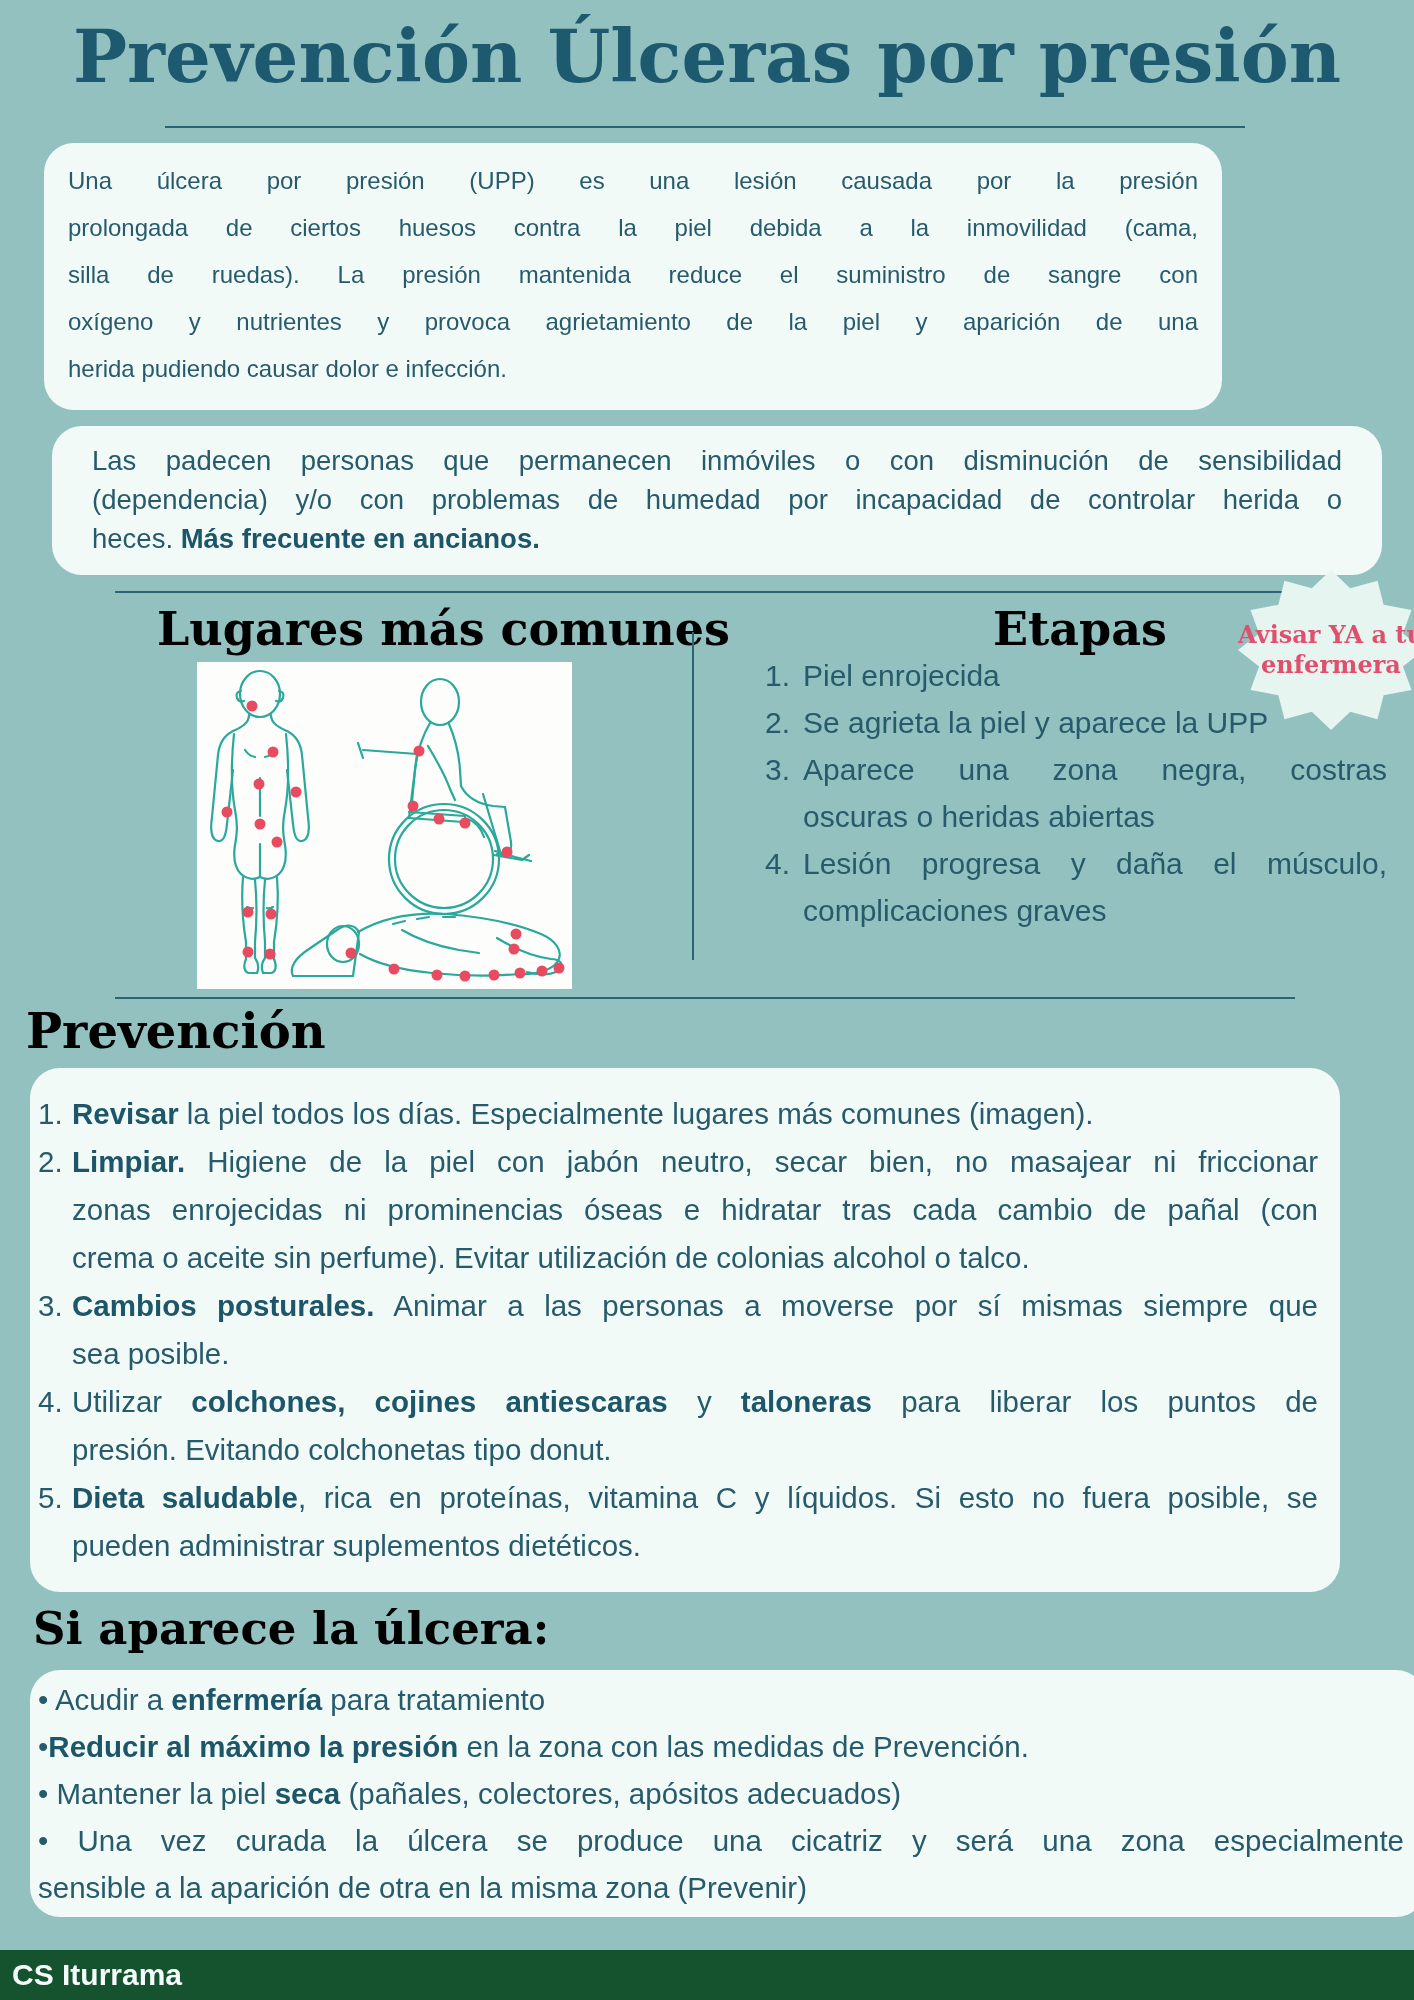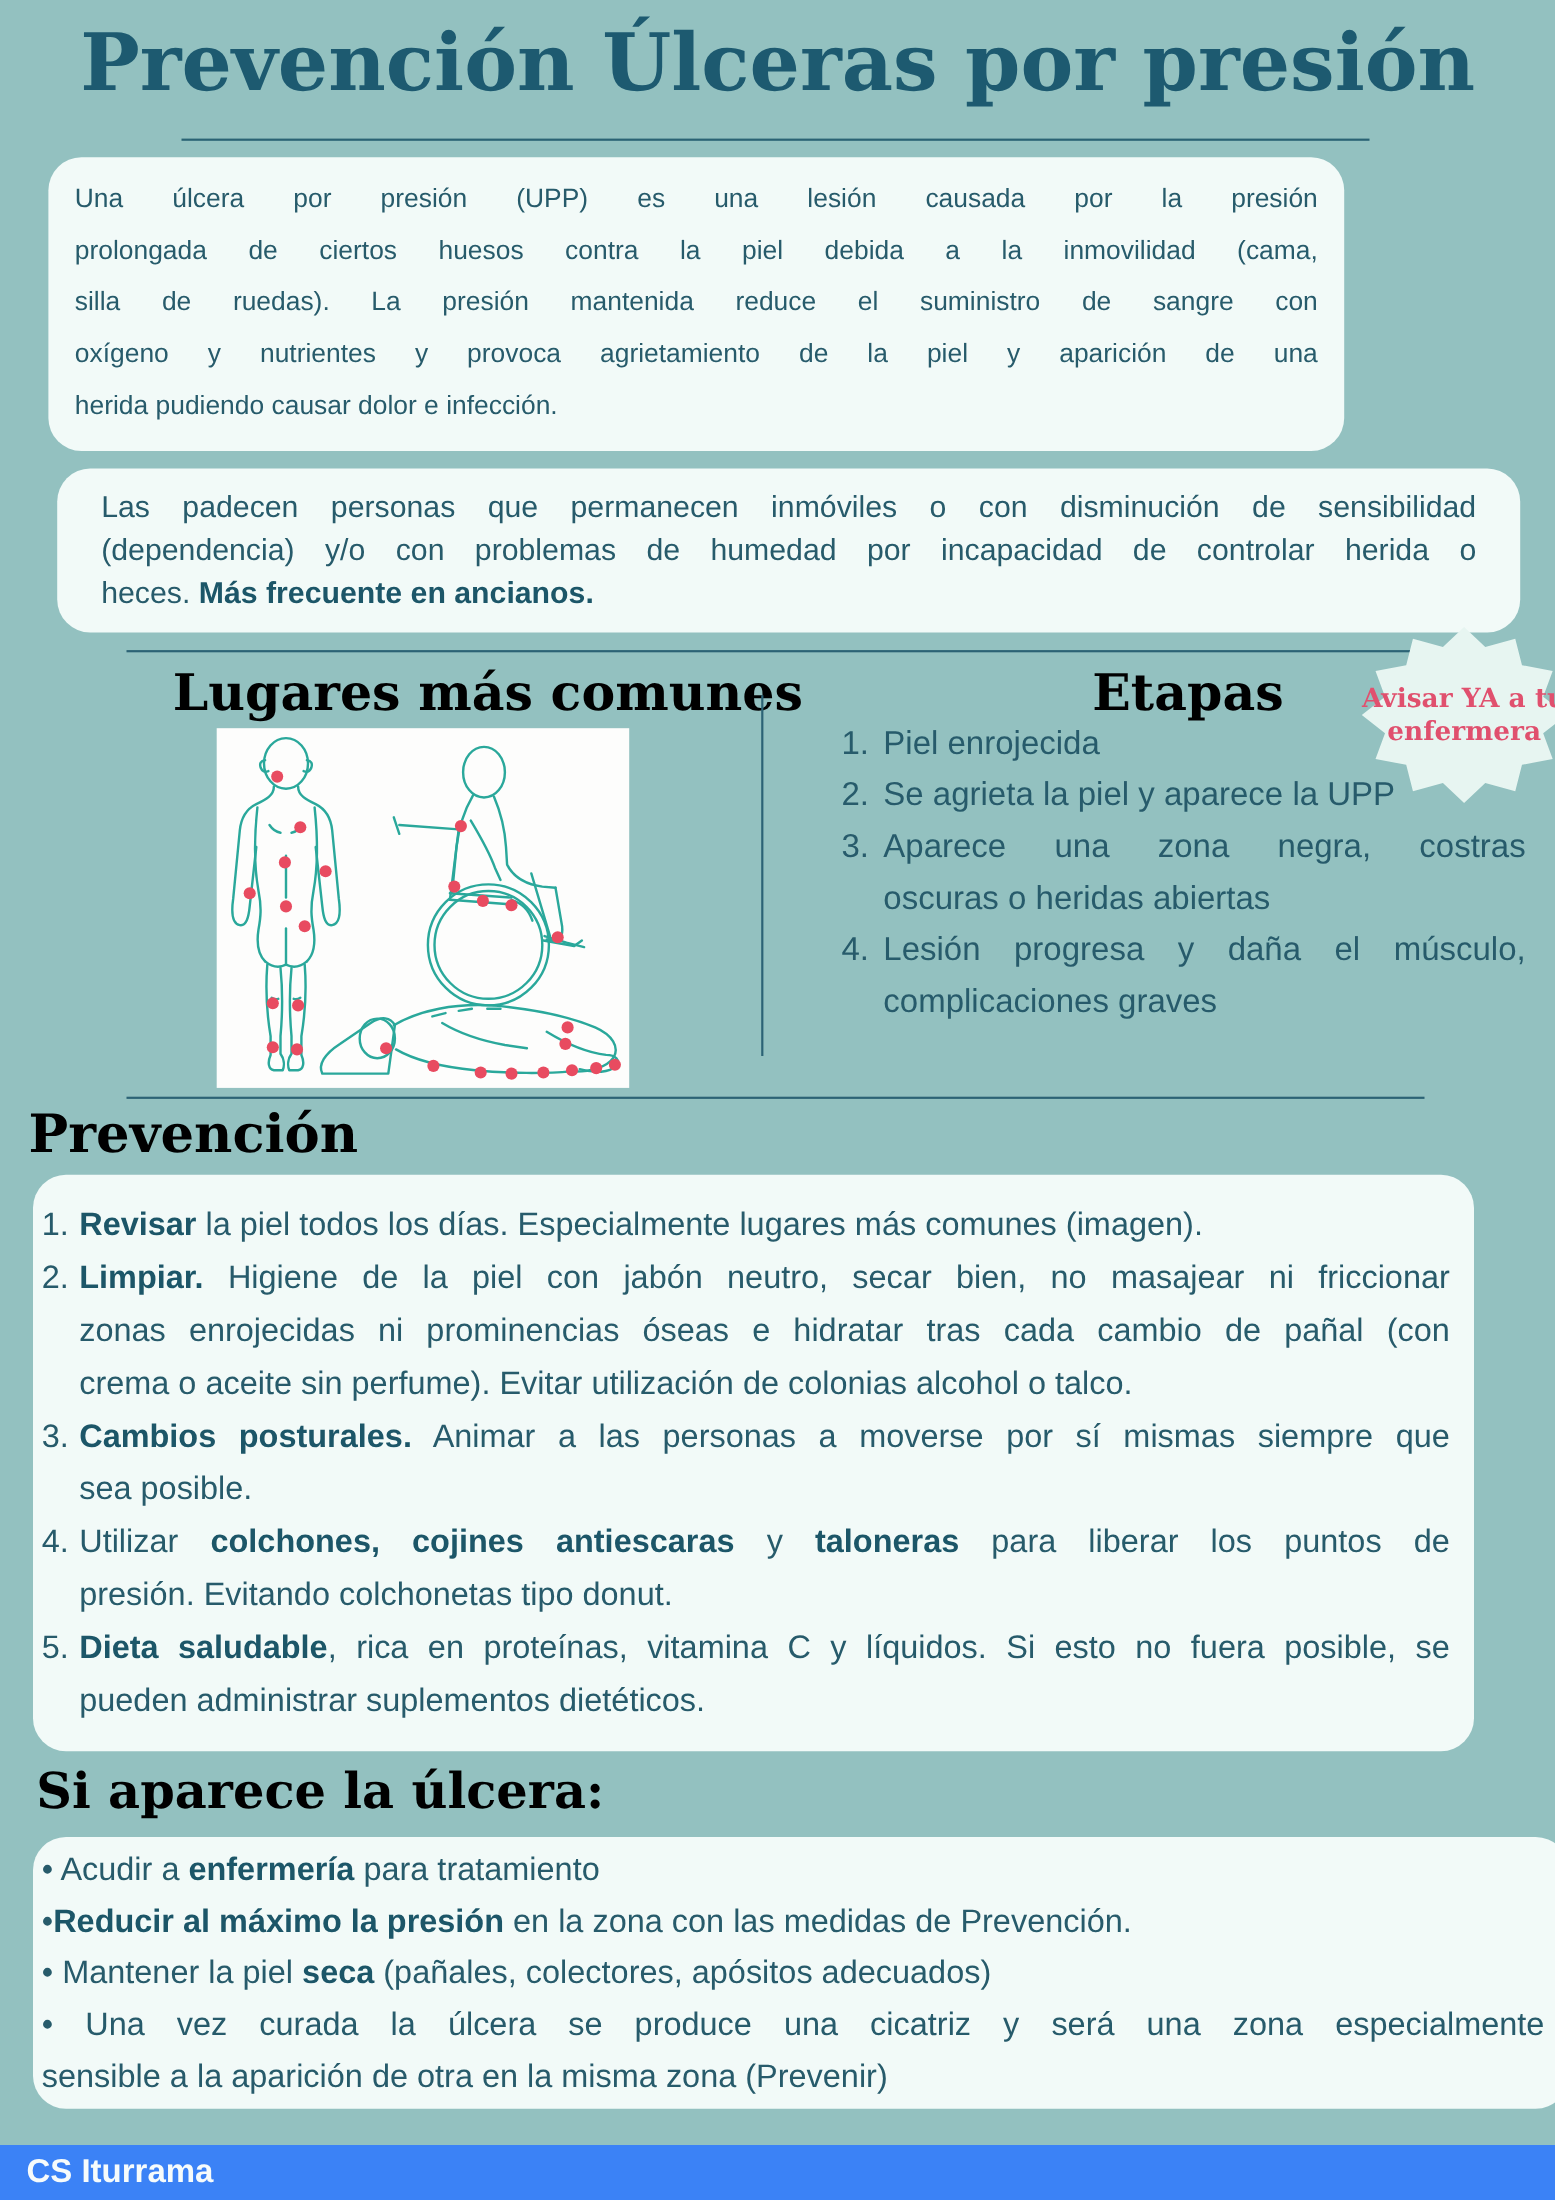--- a/index.html
+++ b/index.html
@@ -39,22 +39,22 @@
   .para{margin:0;}
   .line{text-align:justify;text-align-last:left;}
   .line.j{text-align-last:justify;}
   .b{font-weight:bold;color:#1c5668;}
 
   .li{display:flex;align-items:flex-start;}
   .li .marker{flex:0 0 34px;white-space:nowrap;}
   .li .licontent{flex:1 1 auto;min-width:0;}
   .etapas .li .marker{flex-basis:38px;}
 
-  .footer{position:absolute;left:0;top:1950px;width:100%;height:50px;background:#3b82f6;color:#f6fbfb;
-          font-size:30px;font-weight:bold;line-height:50px;box-sizing:border-box;padding-left:24px;}
+  .footer{position:absolute;left:0;top:1950px;width:100%;height:50px;background:#14532d;color:#f6fbfb;
+          font-size:30px;font-weight:bold;line-height:50px;box-sizing:border-box;padding-left:12px;}
 </style>
 </head>
 <body>
 
 <div class="canvas">
 
   <h1 class="title">Prevención Úlceras por presión</h1>
   <div class="title-rule"></div>
 
   <div class="box box1">

